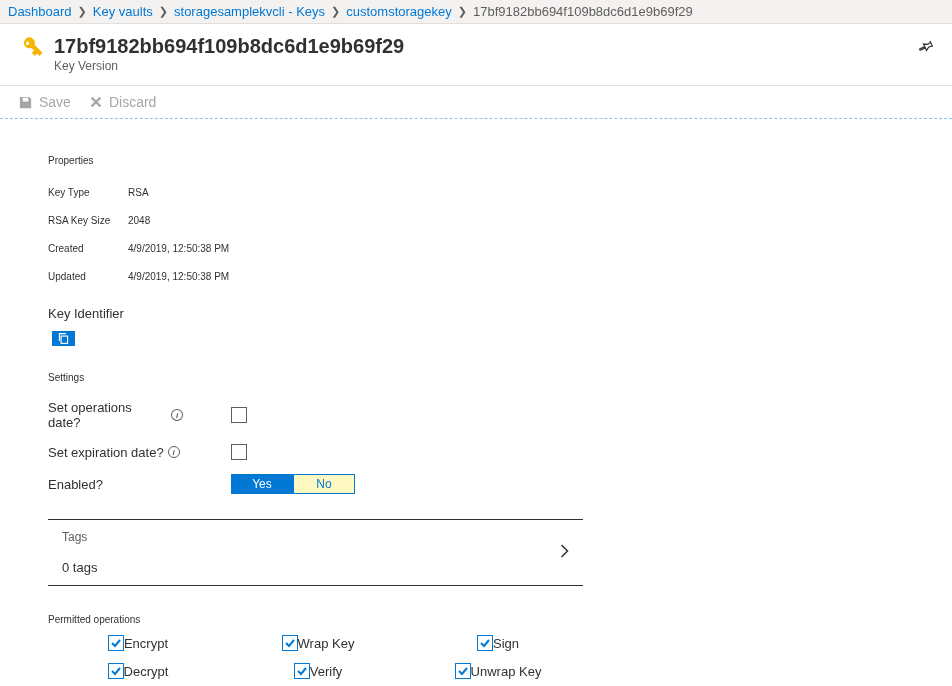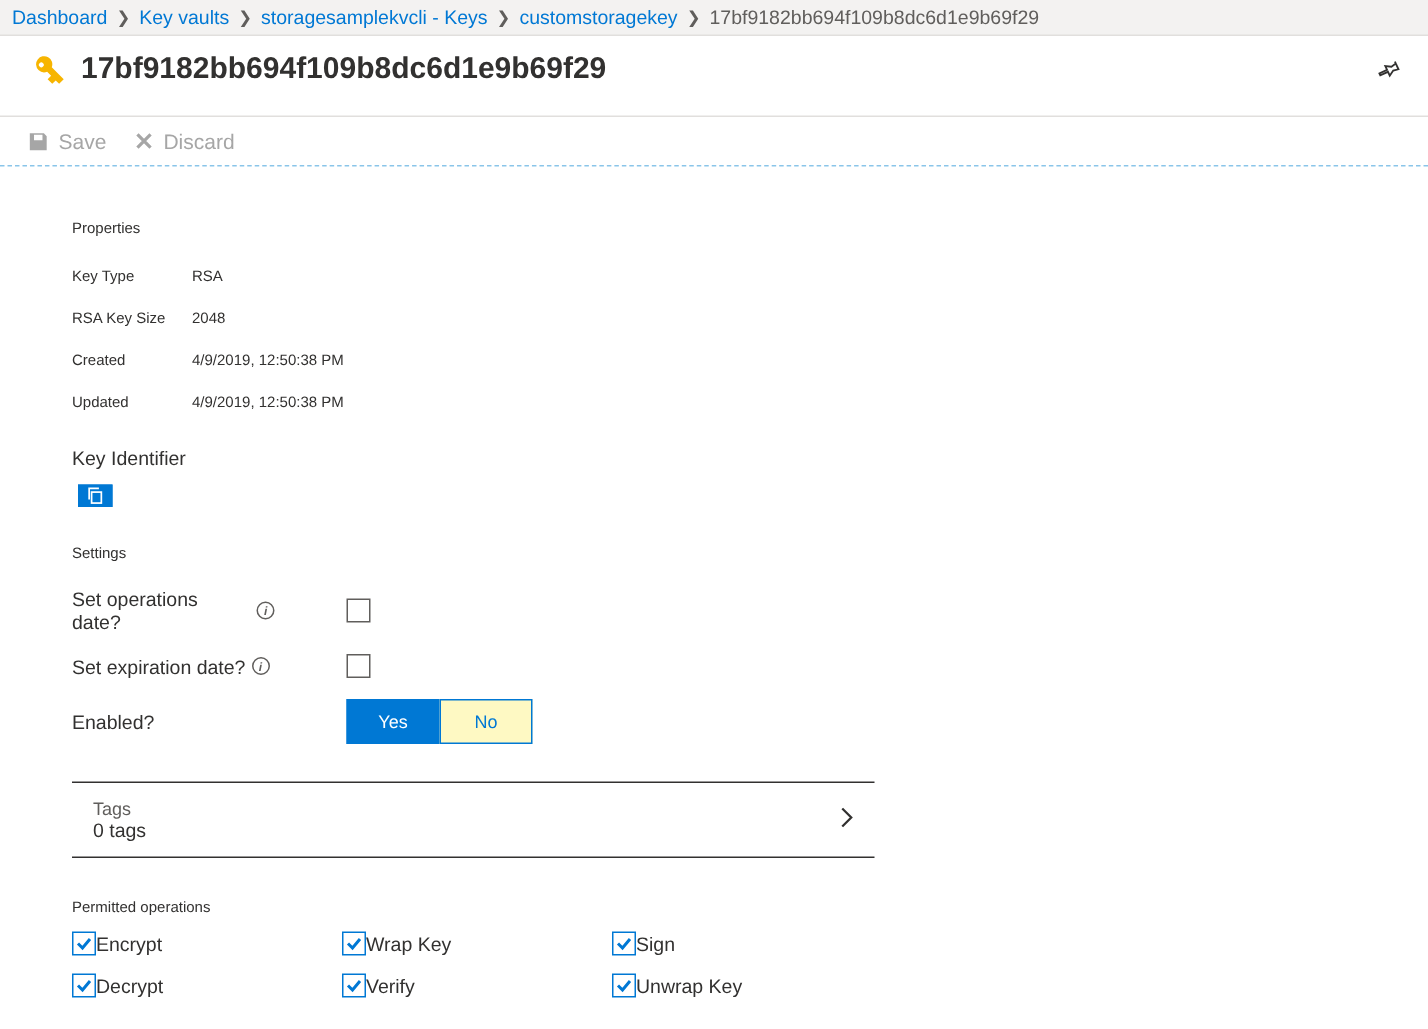--- a/index.html
+++ b/index.html
@@ -71,29 +71,29 @@
       justify-content: center;
       width: 23px;
       margin-left: 4px;
       cursor: pointer;
     }
     .settings-row { display: flex; align-items: center; padding: 7px 0; font-size: 13px; }
     .settings-label { width: 135px; display: flex; align-items: center; gap: 4px; }
     .info-icon { width: 12px; height: 12px; border-radius: 50%; border: 1px solid #605e5c; display: inline-flex; align-items: center; justify-content: center; font-size: 8px; color: #605e5c; font-style: italic; font-weight: bold; }
     .checkbox-sq { width: 16px; height: 16px; border: 1px solid #605e5c; margin-left: 48px; cursor: pointer; }
     .toggle-group { display: flex; margin-left: 48px; }
-    .toggle-btn { width: 62px; height: 30px; border: 1px solid #0078d4; display: flex; align-items: center; justify-content: center; font-size: 12px; cursor: pointer; }
+    .toggle-btn { width: 62px; height: 20px; border: 1px solid #0078d4; display: flex; align-items: center; justify-content: center; font-size: 12px; cursor: pointer; }
     .toggle-btn.active { background: #0078d4; color: #fff; }
     .toggle-btn.inactive { background: #fef9c3; color: #0078d4; }
     .tags-section { border-top: 1px solid #323130; border-bottom: 1px solid #323130; margin-top: 18px; margin-bottom: 28px; padding: 10px 14px; display: flex; justify-content: space-between; align-items: center; cursor: pointer; width: 535px; }
-    .tags-section .tags-info { display: flex; flex-direction: column; gap: 0; }
+    .tags-section .tags-info { display: flex; flex-direction: column; gap: 16px; }
     .tags-section .tags-label { font-size: 12px; color: #605e5c; }
     .tags-section .tags-count { font-size: 13px; }
     .ops-grid { display: grid; grid-template-columns: 180px 180px 180px; gap: 12px 0; margin-top: 10px; }
-    .op-item { display: flex; align-items: center; gap: 0; font-size: 13px; }
+    .op-item { display: flex; align-items: center; gap: 0; font-size: 13px; justify-content: center; }
     .op-check { width: 16px; height: 16px; border: 1px solid #0078d4; display: flex; align-items: center; justify-content: center; cursor: pointer; color: #0078d4; }
     .op-check svg { stroke: #0078d4; }
   </style>
 </head>
 <body>
 
 <div class="breadcrumb">
   <a>Dashboard</a>
   <span class="chev">❯</span>
   <a>Key vaults</a>
@@ -106,20 +106,21 @@
 </div>
 
 <div class="header">
   <span class="key-icon">
     <svg width="26" height="26" viewBox="0 0 24 24" fill="#f7b500">
         <path d="M7 14a5 5 0 1 1 4.58-7H22v4h-3v3h-4v-3h-3.42A5 5 0 0 1 7 14zm-1-5a1.5 1.5 0 1 0 0 3 1.5 1.5 0 0 0 0-3z" transform="rotate(45 12 12)"></path>
       </svg>
   </span>
   <div>
     <h1>17bf9182bb694f109b8dc6d1e9b69f29</h1>
+    <div class="subtitle">Key Version</div>
   </div>
   <span class="pin">
     <svg width="16" height="16" viewBox="0 0 16 16" fill="none" stroke="#323130" stroke-width="1.2">
         <path d="M10 2l4 4-3 2-1 4-2-2-4 4-1-1 4-4-2-2 4-1 2-3z" transform="rotate(20 8 8)"></path>
       </svg>
   </span>
 </div>
 
 <div class="toolbar">
   <div class="toolbar-btn">

